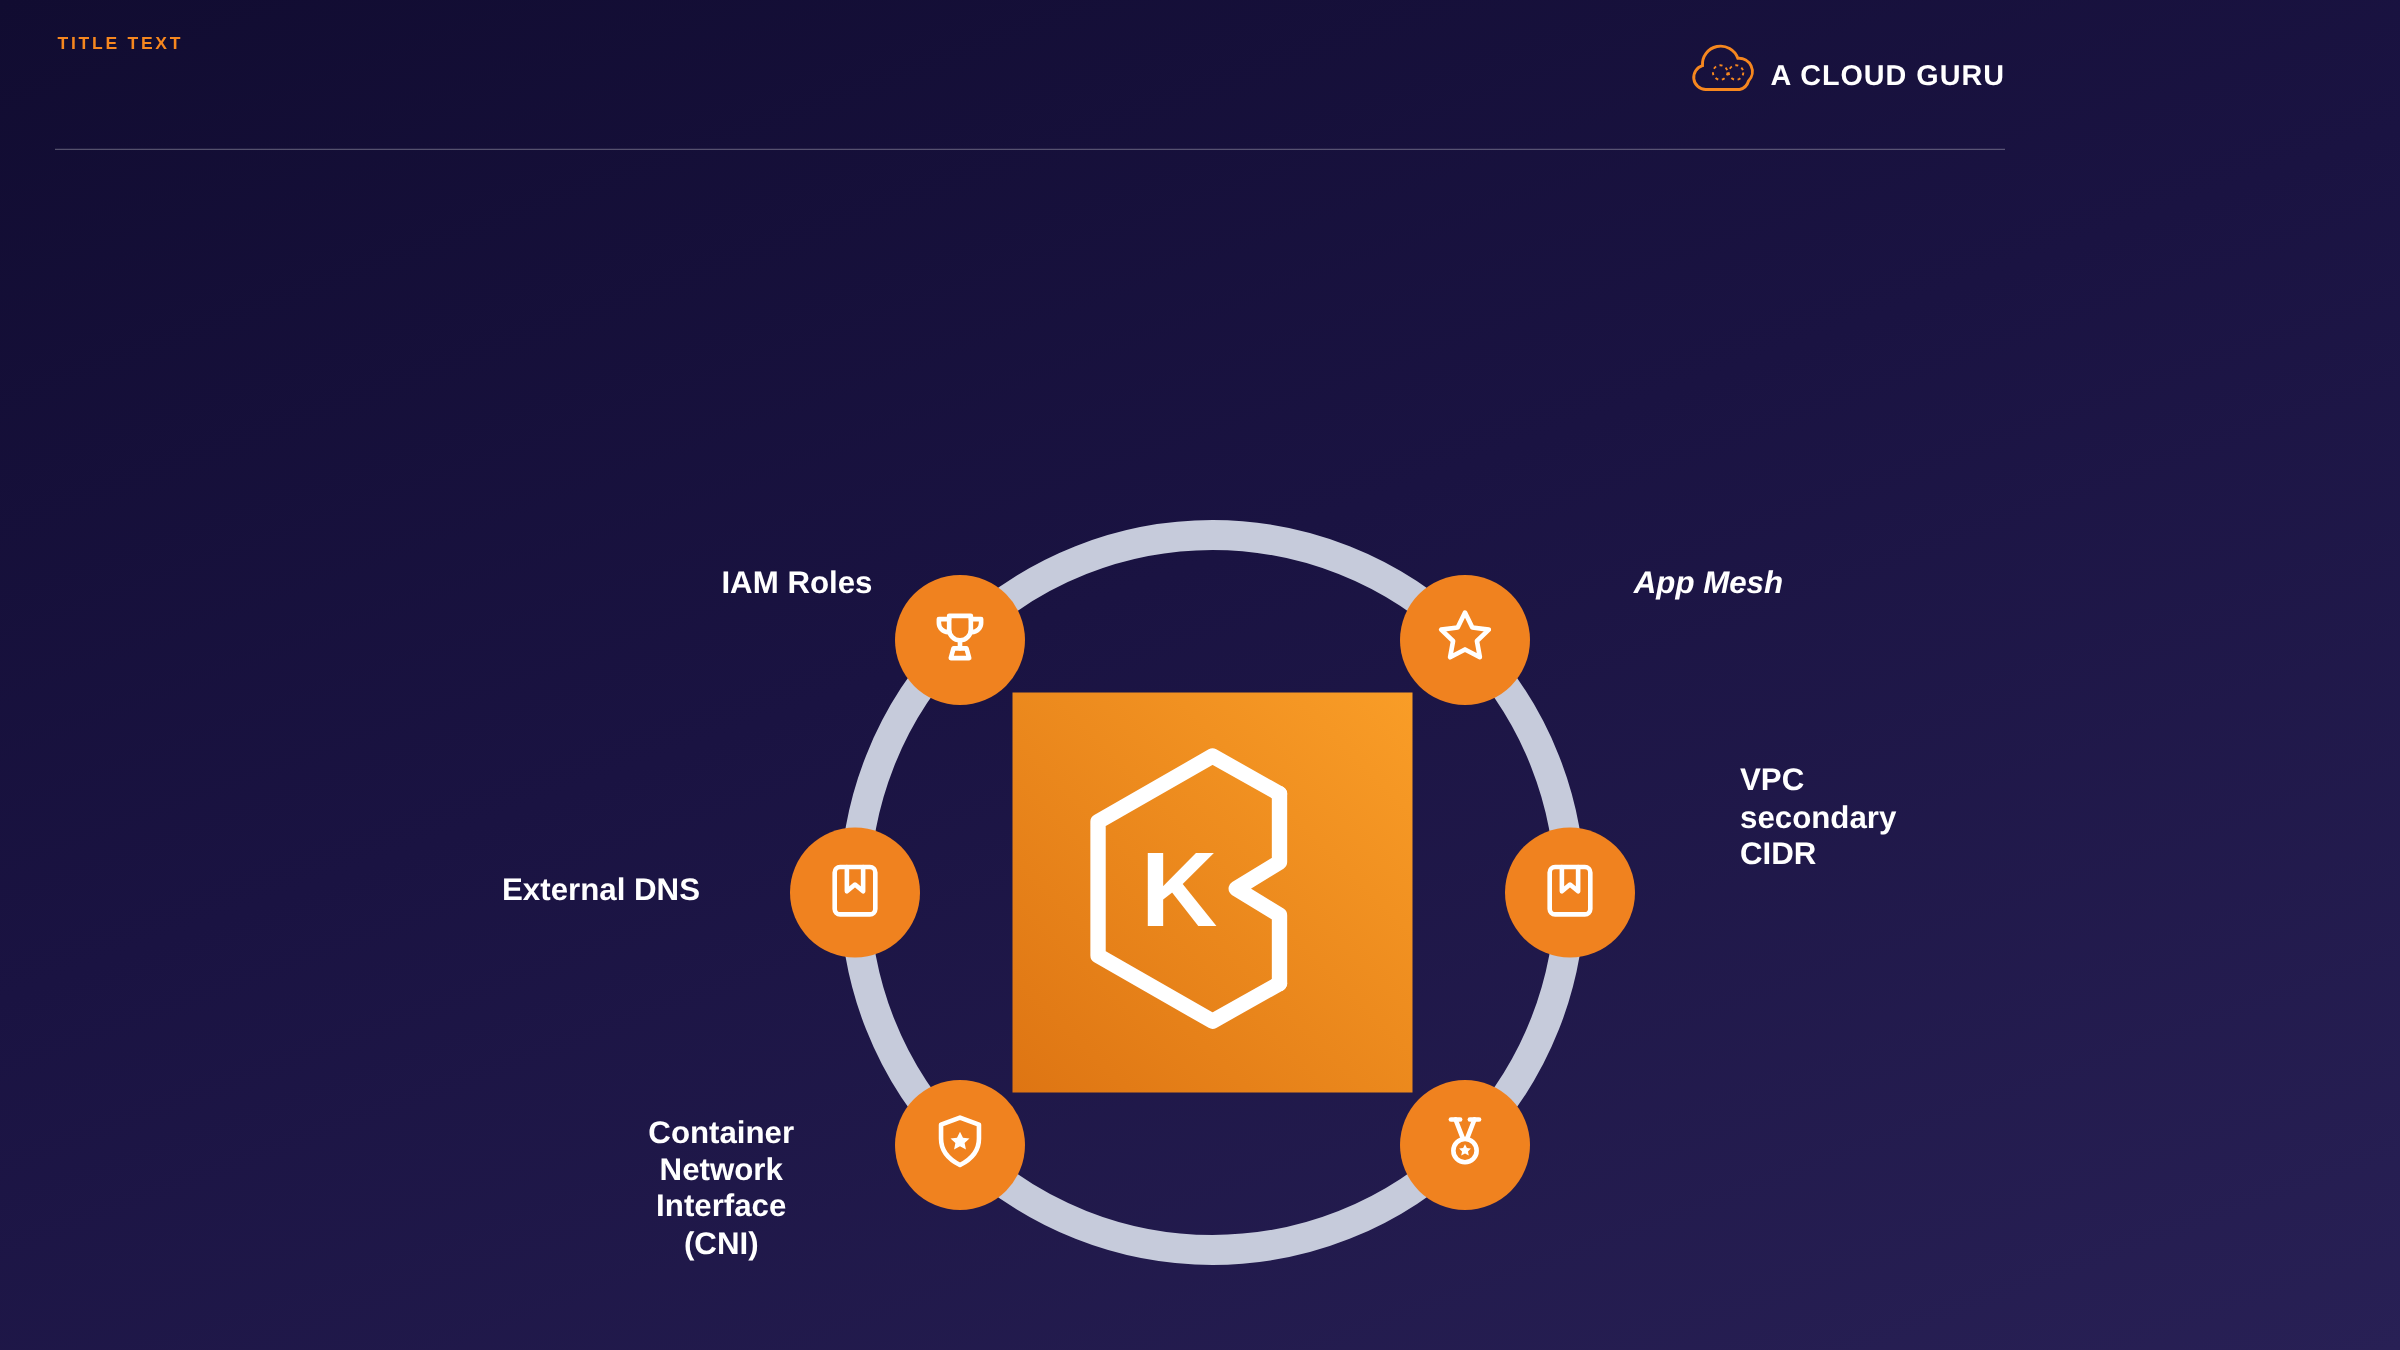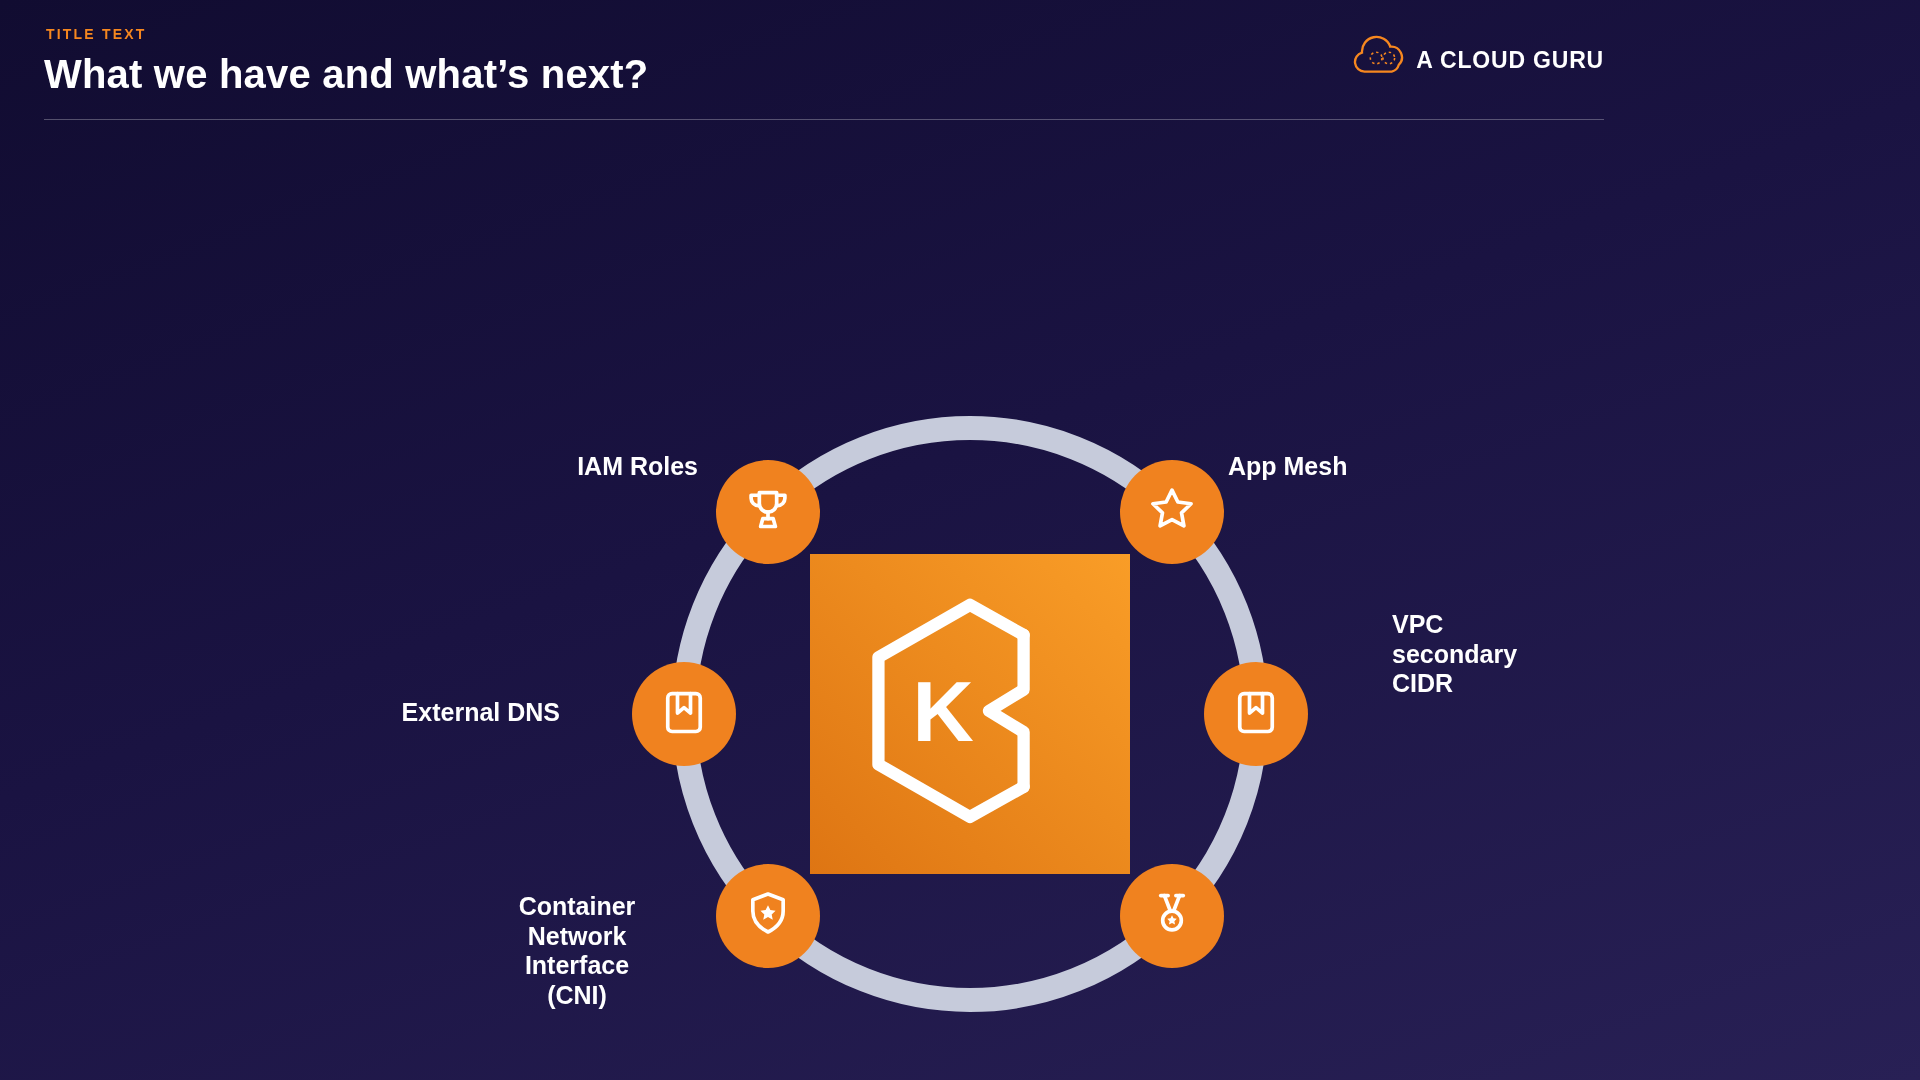--- a/index.html
+++ b/index.html
@@ -67,35 +67,34 @@
   .node-l{left:632px;top:540px;}
   .node-r{left:1204px;top:540px;}
   .node-bl{left:716px;top:742px;}
   .node-br{left:1120px;top:742px;}
 
   .label{
     position:absolute;color:var(--text);
     font-size:25px;font-weight:700;line-height:1.18;
   }
   .label-iam{right:1222px;top:330px;text-align:right;white-space:nowrap;}
-  .label-appmesh{left:1228px;top:330px;white-space:nowrap;}
+  .label-appmesh{left:1307px;top:330px;white-space:nowrap;font-style:italic;}
   .label-extdns{right:1360px;top:576px;white-space:nowrap;}
   .label-vpc{left:1392px;top:488px;max-width:180px;}
   .label-cni{right:1262px;top:770px;text-align:center;max-width:162px;}
   .label-dev{left:1302px;top:730px;max-width:172px;}
 
   
   .label-cni,.label-iam,.label-extdns{direction:ltr;}
 </style>
 </head>
 <body>
 
 <div class="header">
   <div class="eyebrow">TITLE TEXT</div>
-  <div class="slide-title">What we have and what’s next?</div>
   <div class="divider"></div>
   <div class="brand">
     <span>
       <svg width="68" height="46" viewBox="0 0 70 46" fill="none">
         <path d="M17 37a10 10 0 0 1-2.6-19.6A15 15 0 0 1 43.5 11.3 11 11 0 0 1 52.3 30 10 10 0 0 1 45 37H17z" stroke="#F6871F" stroke-width="2.4"></path>
         <circle cx="29" cy="23" r="6" stroke="#F6871F" stroke-width="1.6" stroke-dasharray="2.5 3"></circle>
         <circle cx="42" cy="23" r="6" stroke="#F6871F" stroke-width="1.6" stroke-dasharray="2.5 3"></circle>
       </svg>
     </span>
     <span class="brand-name">A CLOUD GURU</span>

